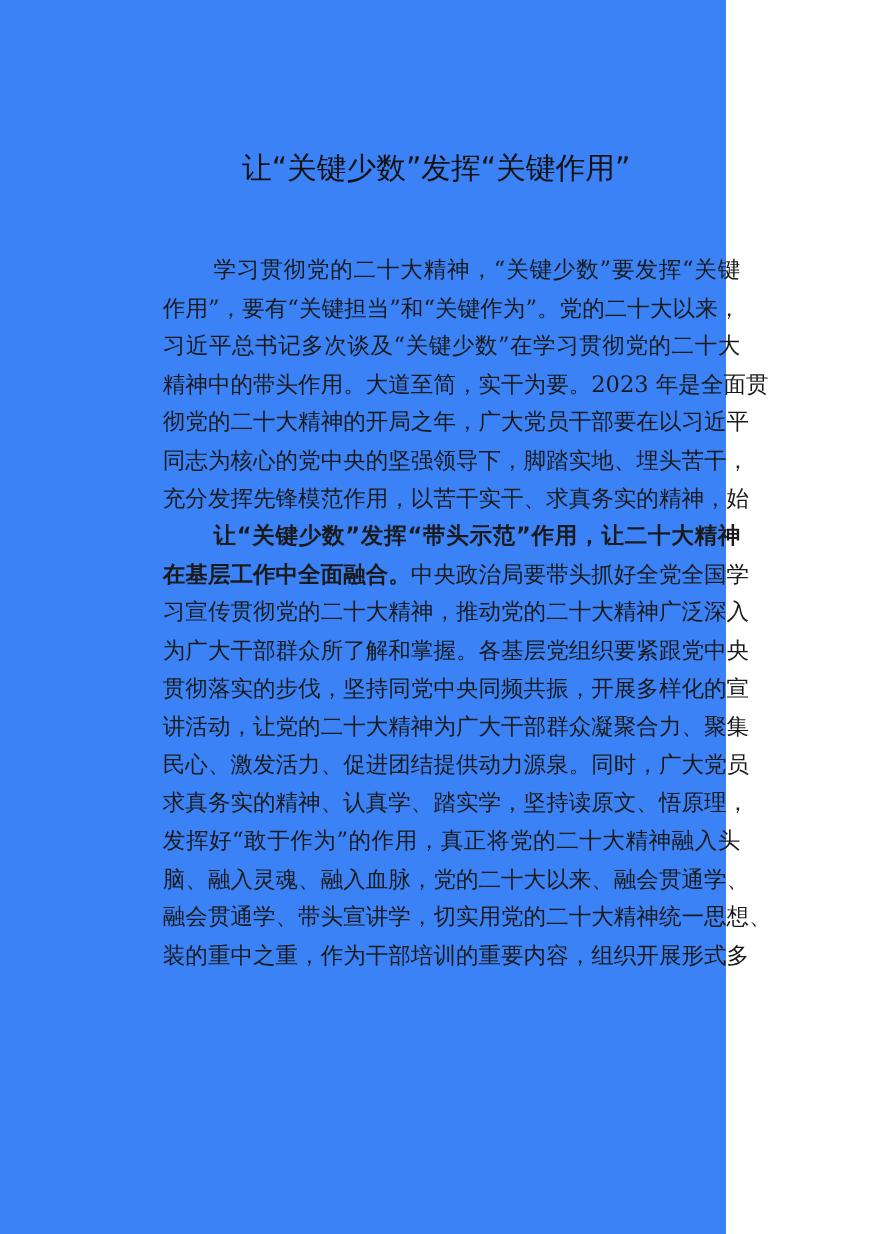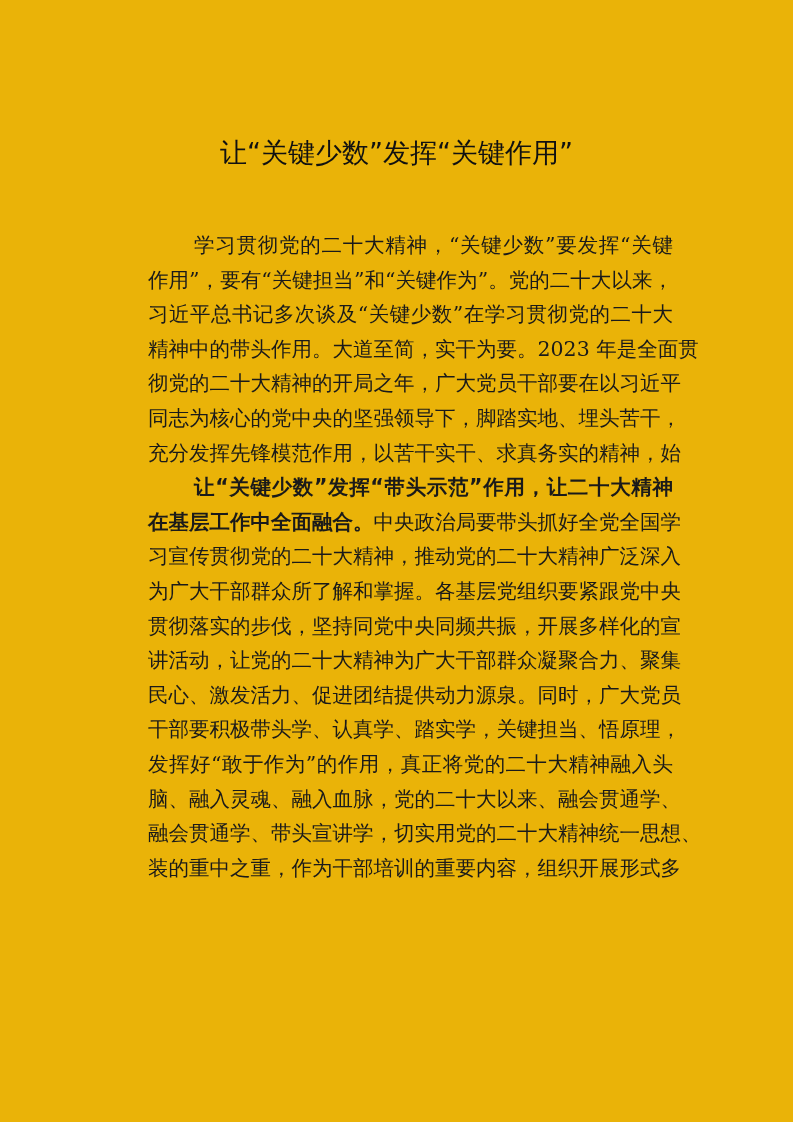--- a/index.html
+++ b/index.html
@@ -1,17 +1,17 @@
 <!DOCTYPE html>
 <html><head>
 <meta charset="utf-8">
 <style>
   html, body { margin: 0; padding: 0; background: #ffffff; }
   body { width: 793px; height: 1122px; position: relative; overflow: hidden; }
-  .page { position: absolute; left: 0; top: 0; width: 793px; height: 1122px; background: #eab308; }
+  .page { position: absolute; left: 0; top: 0; width: 660px; height: 1122px; background: #3b82f6; }
   .title {
     position: absolute; left: 0; top: 135px; width: 793px;
     text-align: center;
     font-family: "DejaVu Sans", "Liberation Sans", sans-serif;
     font-size: 27px; color: #111; letter-spacing: 0px;
   }
   .body {
     position: absolute; left: 120px; top: 228px; width: 553px;
     font-family: "DejaVu Serif", "Liberation Serif", serif;
     font-size: 20.5px; line-height: 34.6px; color: #1a1a1a;
@@ -38,19 +38,19 @@
     <span class="line">同志为核心的党中央的坚强领导下，脚踏实地、埋头苦干，</span>
     <span class="line">充分发挥先锋模范作用，以苦干实干、求真务实的精神，始</span>
 
     <span class="line indent bold">让“关键少数”发挥“带头示范”作用，让二十大精神</span>
     <span class="line"><span class="bold">在基层工作中全面融合。</span><span>中央政治局要带头抓好全党全国学</span></span>
     <span class="line">习宣传贯彻党的二十大精神，推动党的二十大精神广泛深入</span>
     <span class="line">为广大干部群众所了解和掌握。各基层党组织要紧跟党中央</span>
     <span class="line">贯彻落实的步伐，坚持同党中央同频共振，开展多样化的宣</span>
     <span class="line">讲活动，让党的二十大精神为广大干部群众凝聚合力、聚集</span>
     <span class="line">民心、激发活力、促进团结提供动力源泉。同时，广大党员</span>
-    <span class="line">干部要积极带头学、认真学、踏实学，关键担当、悟原理，</span>
+    <span class="line">求真务实的精神、认真学、踏实学，坚持读原文、悟原理，</span>
     <span class="line">发挥好“敢于作为”的作用，真正将党的二十大精神融入头</span>
     <span class="line">脑、融入灵魂、融入血脉，党的二十大以来、融会贯通学、</span>
     <span class="line">融会贯通学、带头宣讲学，切实用党的二十大精神统一思想、</span>
     <span class="line">装的重中之重，作为干部培训的重要内容，组织开展形式多</span>
   </div>
 </div>
 
 </body></html>

